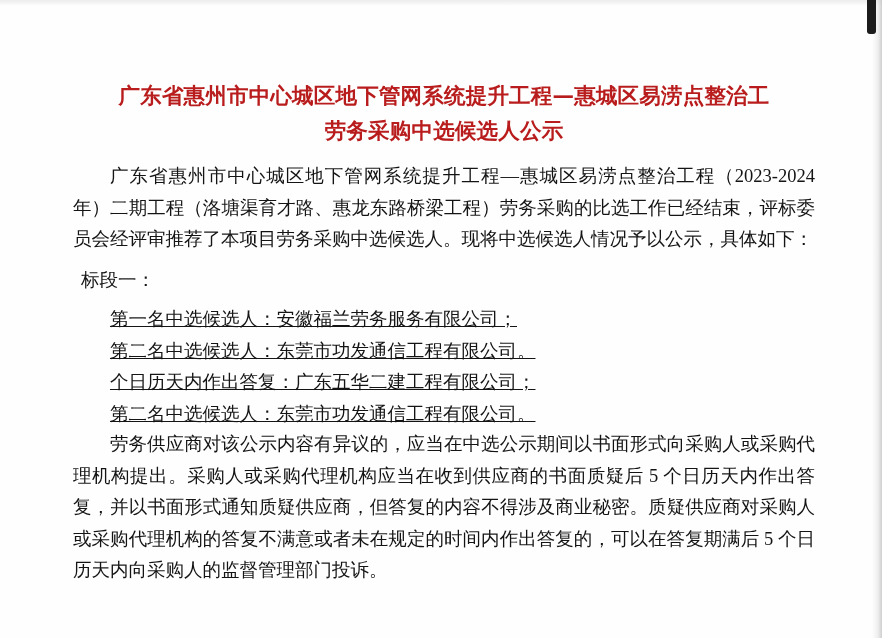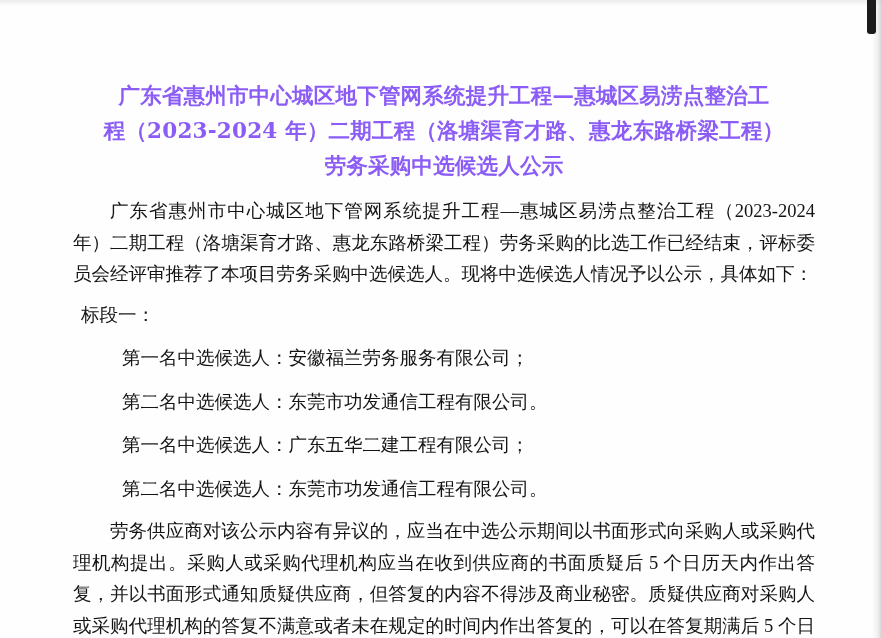--- a/index.html
+++ b/index.html
@@ -50,66 +50,66 @@
     left: 73px;
     top: 78px;
     width: 742px;
   }
   .title {
     font-family: "DejaVu Serif", serif;
     font-weight: bold;
     font-size: 21.5px;
     line-height: 35px;
     text-align: center;
-    color: #8b5cf6;
+    color: #b91c1c;
     letter-spacing: 0.2px;
   }
   .title .line {
     display: block;
   }
   .body-text {
     margin-top: 13px;
     font-size: 18.5px;
     line-height: 31.5px;
     color: #141414;
     text-align: justify;
     text-justify: inter-ideograph;
   }
   .para {
     text-indent: 2em;
     margin: 0;
     font-family: Liberation Serif, serif;
   }
   .indent1 {
     text-indent: 2em;
-    margin: 12px;
+    margin: 0;
+    text-decoration: underline;
   }
   .seg-label {
     text-indent: 0;
     margin: 8px;
   }
 </style>
 </head>
 <body>
 
 <div class="page">
   <div class="scan-edge-top"></div>
   <div class="scan-edge-right"></div>
   <div class="scan-mark"></div>
 
   <div class="doc">
     <div class="title">
       <span class="line">广东省惠州市中心城区地下管网系统提升工程—惠城区易涝点整治工</span>
-      <span class="line">程（2023-2024 年）二期工程（洛塘渠育才路、惠龙东路桥梁工程）</span>
       <span class="line">劳务采购中选候选人公示</span>
     </div>
 
     <div class="body-text">
       <p class="para">广东省惠州市中心城区地下管网系统提升工程—惠城区易涝点整治工程（2023-2024 年）二期工程（洛塘渠育才路、惠龙东路桥梁工程）劳务采购的比选工作已经结束，评标委员会经评审推荐了本项目劳务采购中选候选人。现将中选候选人情况予以公示，具体如下：</p>
       <p class="seg-label">标段一：</p>
       <p class="indent1">第一名中选候选人：安徽福兰劳务服务有限公司；</p>
       <p class="indent1">第二名中选候选人：东莞市功发通信工程有限公司。</p>
-      <p class="indent1">第一名中选候选人：广东五华二建工程有限公司；</p>
+      <p class="indent1">个日历天内作出答复：广东五华二建工程有限公司；</p>
       <p class="indent1">第二名中选候选人：东莞市功发通信工程有限公司。</p>
       <p class="para">劳务供应商对该公示内容有异议的，应当在中选公示期间以书面形式向采购人或采购代理机构提出。采购人或采购代理机构应当在收到供应商的书面质疑后 5 个日历天内作出答复，并以书面形式通知质疑供应商，但答复的内容不得涉及商业秘密。质疑供应商对采购人或采购代理机构的答复不满意或者未在规定的时间内作出答复的，可以在答复期满后 5 个日历天内向采购人的监督管理部门投诉。</p>
     </div>
   </div>
 </div>
 
 </body></html>

